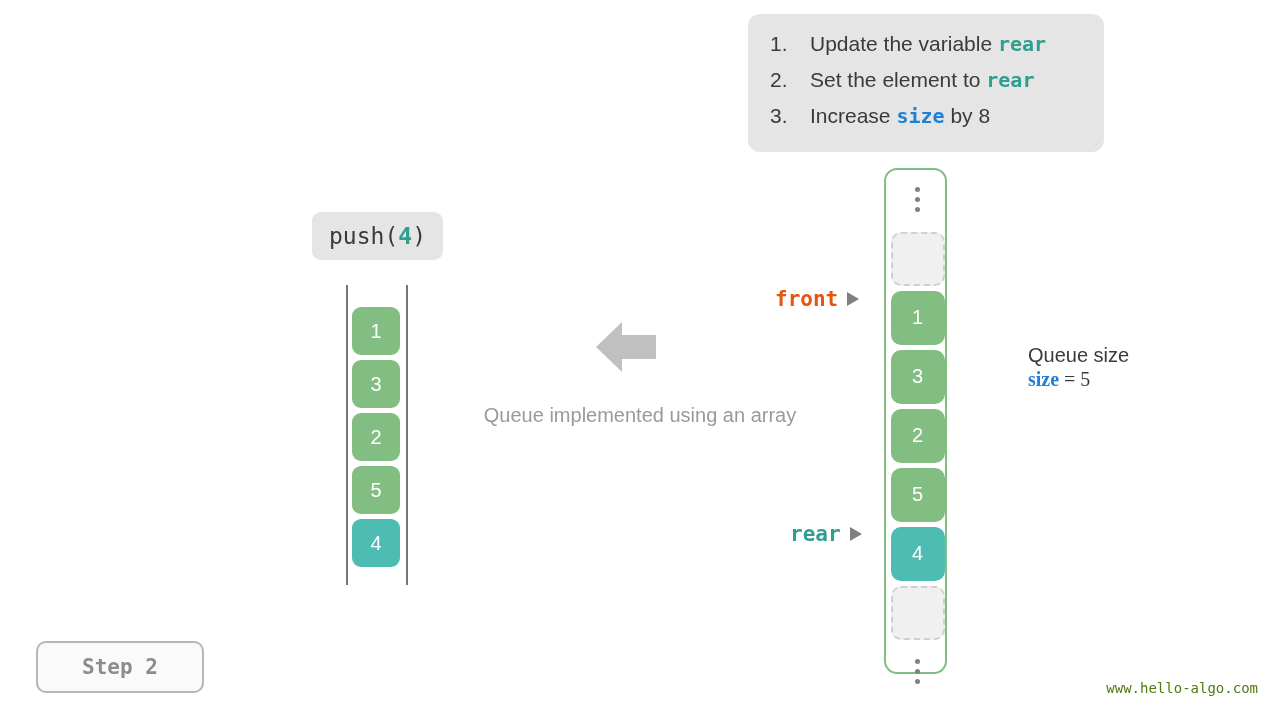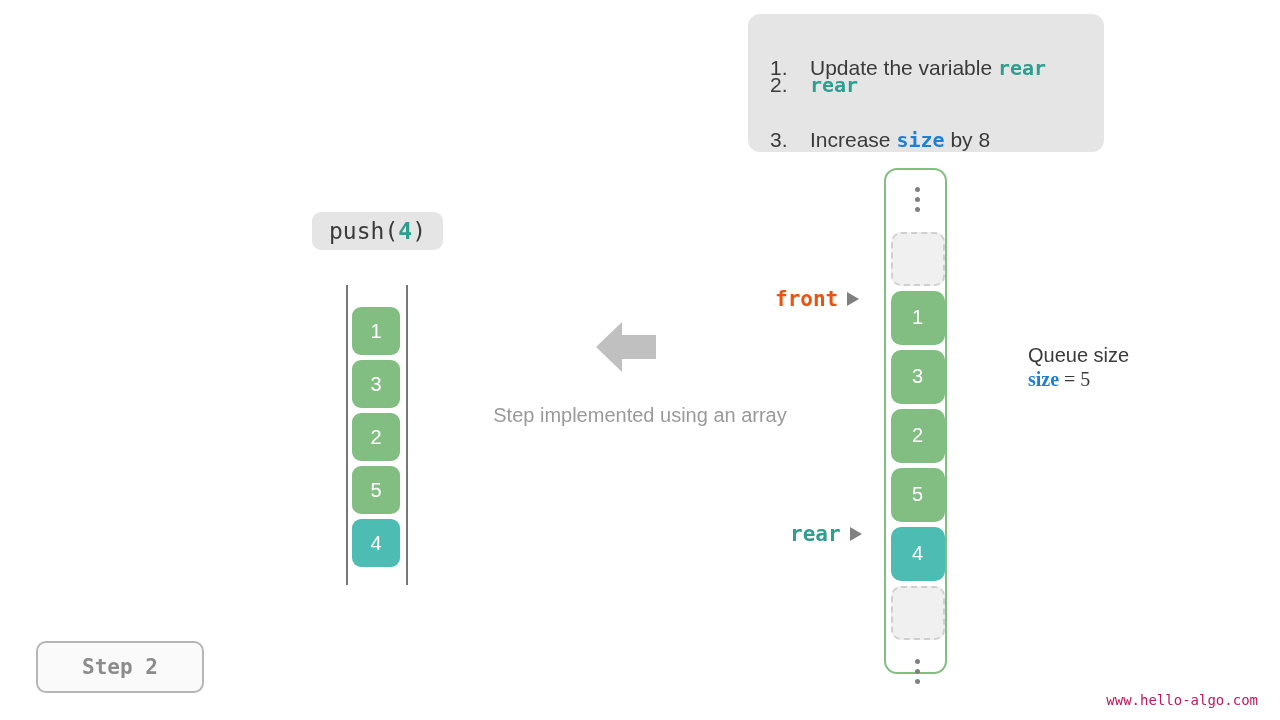--- a/index.html
+++ b/index.html
@@ -35,42 +35,41 @@
     color: #3a3a3a;
   }
   .instr-num {
     width: 40px;
     flex: 0 0 40px;
     font-size: 21px;
     color: #3a3a3a;
   }
   .instr-text {
     white-space: pre;
-    margin-top: 24px;
   }
   .kw-rear {
     font-family: "DejaVu Sans Mono", monospace;
     font-weight: bold;
     color: #2e9e8f;
     font-size: 20px;
   }
   .kw-size {
     font-family: "DejaVu Sans Mono", monospace;
     font-weight: bold;
     color: #1f7fd4;
     font-size: 20px;
   }
 
   
   #op-badge {
     position: absolute;
     left: 312px;
     top: 212px;
     width: 131px;
-    height: 38px;
+    height: 48px;
     background: #e5e5e5;
     border-radius: 9px;
     display: flex;
     align-items: center;
     justify-content: center;
     font-family: "DejaVu Sans Mono", monospace;
     font-size: 23px;
     color: #3a3a3a;
     letter-spacing: 0px;
   }
@@ -259,38 +258,39 @@
     font-weight: bold;
     font-size: 21px;
     color: #8c8c8c;
     white-space: pre;
   }
 
   
   #watermark {
     position: absolute;
     right: 22px;
-    bottom: 12px;
+    bottom: 24px;
     font-family: "DejaVu Sans Mono", monospace;
     font-size: 14px;
-    color: #be185d;
+    color: #4d7c0f;
   }
 </style>
 </head>
 <body>
 
 <div id="instruction-panel">
   <div class="instr-row">
     <span class="instr-num">1.</span>
     <span class="instr-text">Update the variable </span>
       <span class="kw-rear">rear</span>
       <span class="instr-text"></span>
   </div>
   <div class="instr-row">
     <span class="instr-num">2.</span>
+    <span class="instr-text">Set the element to </span>
       <span class="kw-rear">rear</span>
       <span class="instr-text"></span>
   </div>
   <div class="instr-row">
     <span class="instr-num">3.</span>
     <span class="instr-text">Increase </span>
       <span class="kw-size">size</span>
       <span class="instr-text"> by 8</span>
   </div>
 </div>
@@ -311,21 +311,21 @@
     <div class="lcell cell-green">5</div>
     <div class="lcell cell-teal">4</div>
   </div>
 </div>
 
 <div id="map-arrow">
   <svg width="60" height="50" viewBox="0 0 60 50">
     <polygon points="0,25 26,0 26,13 60,13 60,37 26,37 26,50" fill="#c0c0c0"></polygon>
   </svg>
 </div>
-<div id="middle-caption">Step implemented using an array</div>
+<div id="middle-caption">Queue implemented using an array</div>
 
 <div id="right-array">
   <div id="right-cells">
 
     <div class="rslot">
       <div class="dots">
           <span></span>
           <span></span>
           <span></span>
         </div>

